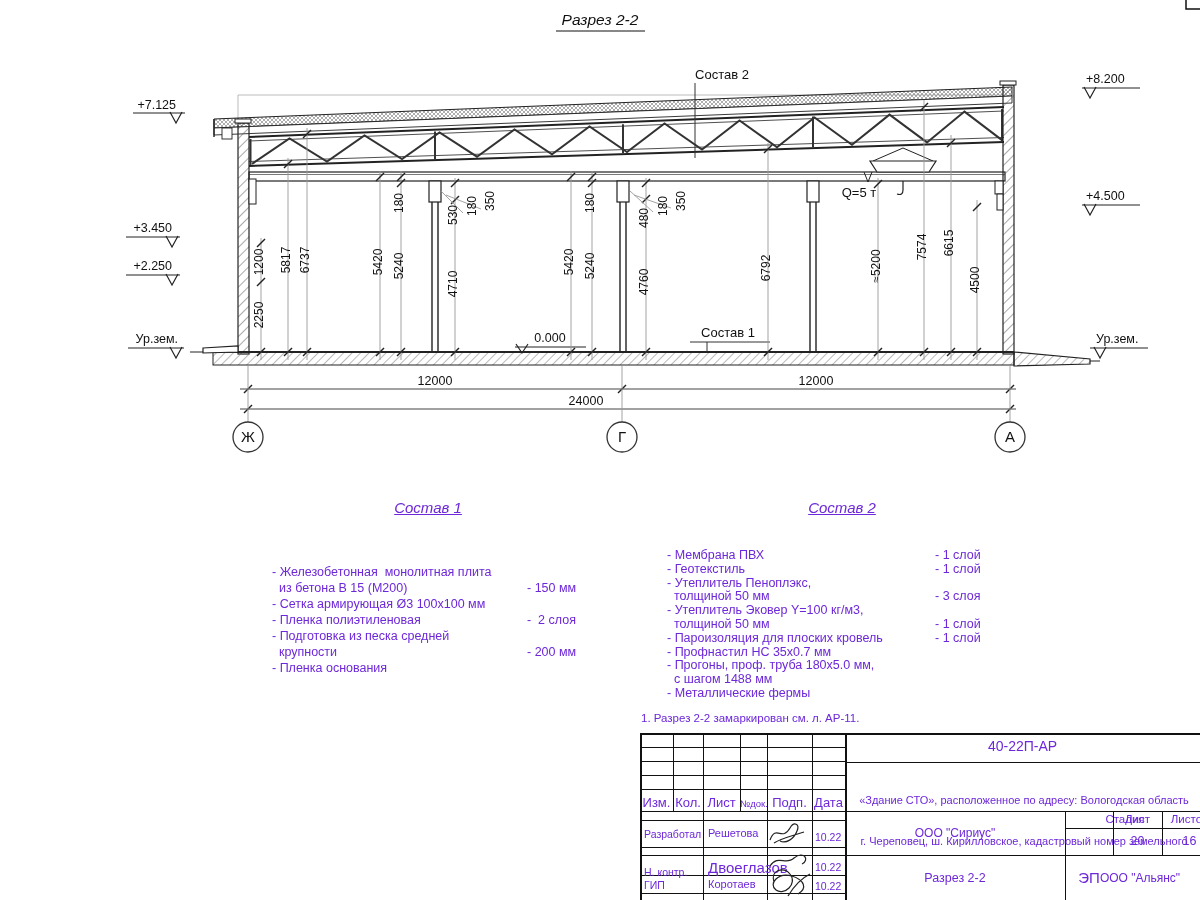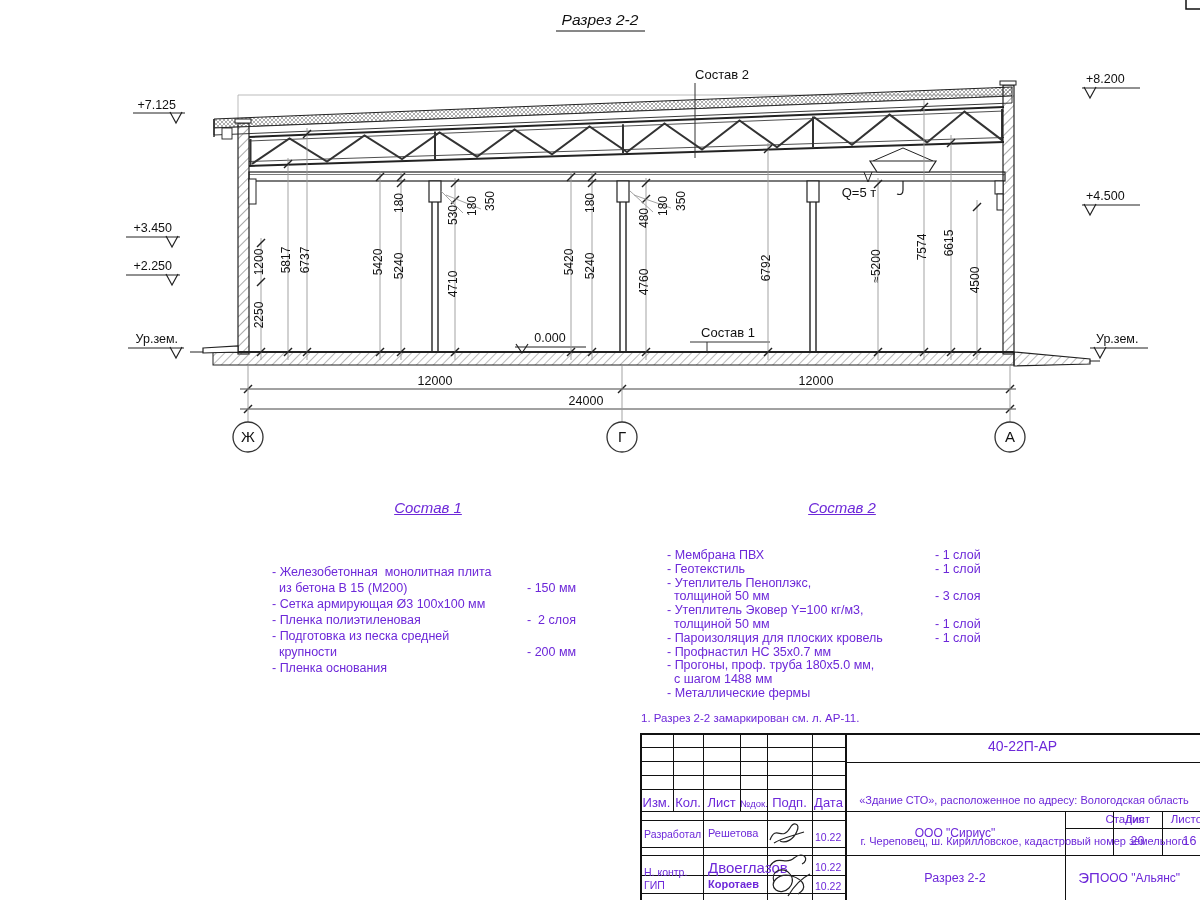--- a/index.html
+++ b/index.html
@@ -341,21 +341,21 @@
     <span class="tb-text ctr" style="left:767px;top:795px;width:45px;font-size:13px;">Подп.</span>
     <span class="tb-text ctr" style="left:812px;top:795px;width:33px;font-size:13px;">Дата</span>
 
     <span class="tb-text" style="left:644px;top:828px;font-size:10.5px;">Разработал</span>
     <span class="tb-text" style="left:708px;top:827px;font-size:11px;">Решетова</span>
     <span class="tb-text" style="left:815px;top:831px;font-size:10.5px;">10.22</span>
     <span class="tb-text" style="left:644px;top:860px;font-size:10.5px;margin-top:6px;">Н. контр.</span>
     <span class="tb-text" style="left:708px;top:859px;font-size:15px;">Двоеглазов</span>
     <span class="tb-text" style="left:815px;top:861px;font-size:10.5px;">10.22</span>
     <span class="tb-text" style="left:644px;top:879px;font-size:10.5px;">ГИП</span>
-    <span class="tb-text" style="left:708px;top:878px;font-size:11px;font-weight:bold;">Коротаев</span>
+    <span class="tb-text" style="left:708px;top:878px;font-size:11px;">Коротаев</span>
     <span class="tb-text" style="left:815px;top:880px;font-size:10.5px;">10.22</span>
 
     <svg class="abs" style="left:766px;top:818px;" width="46" height="28">
       <path d="M4,22 C10,6 16,24 24,10 C28,3 34,6 31,13 C28,21 20,26 14,23 M8,25 C16,20 26,18 38,14" fill="none" stroke="#222" stroke-width="1.2"></path>
     </svg>
     <svg class="abs" style="left:764px;top:852px;" width="52" height="46">
       <path d="M6,14 C14,2 22,14 30,6 C40,-2 46,8 38,12 M10,30 C6,18 20,14 26,22 C34,32 20,44 12,38 C4,32 14,20 28,24 C40,28 44,36 34,42 M24,44 C30,34 38,26 46,22" fill="none" stroke="#222" stroke-width="1.2"></path>
     </svg>
 
     <div class="tb-text ctr" style="left:845px;top:738px;width:355px;font-size:14px;">40-22П-АР</div>

